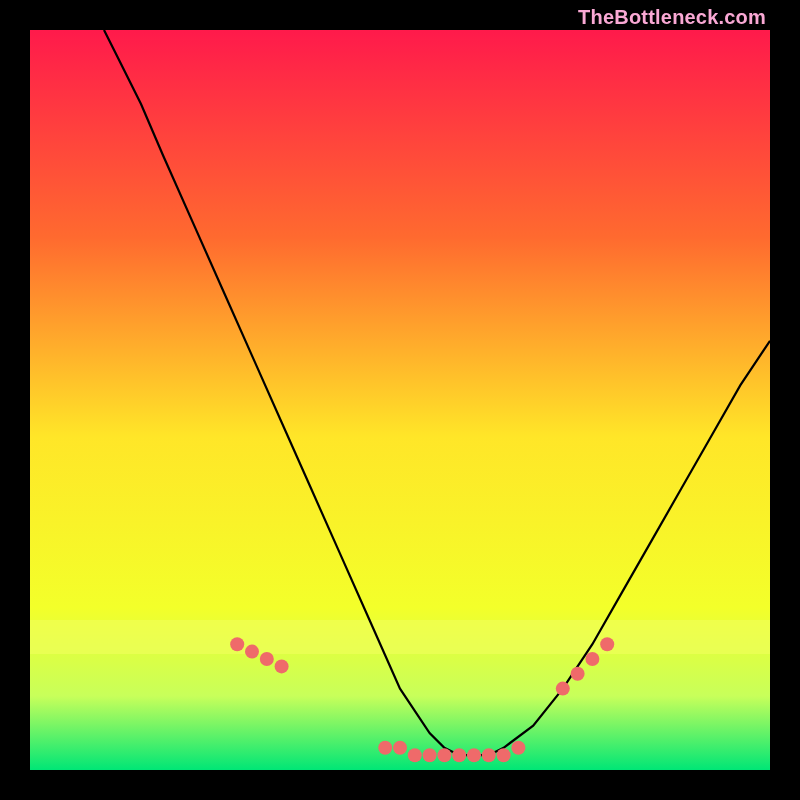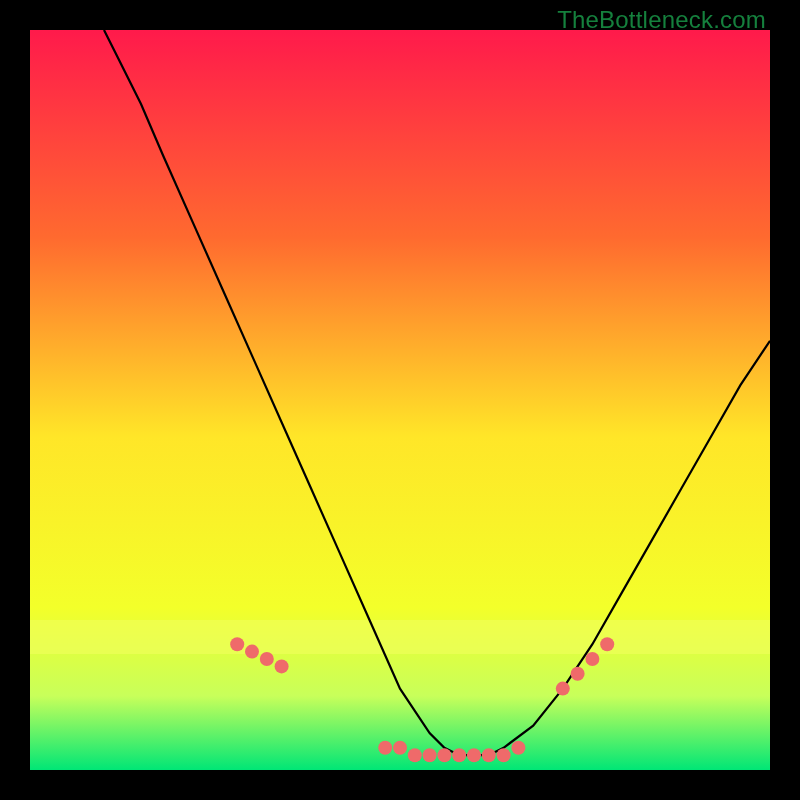--- a/index.html
+++ b/index.html
@@ -24,23 +24,23 @@
     left: 0;
     top: 0;
     width: 740px;
     height: 740px;
     z-index: 1;
   }
   .watermark {
     position: absolute;
     top: 6px;
     right: 34px;
-    color: #15803d;
-    font-size: 24px;
-    font-weight: 400;
+    color: #f9a8d4;
+    font-size: 20px;
+    font-weight: 700;
     z-index: 10;
     letter-spacing: 0.2px;
   }
   svg {
     display: block;
   }
 </style>
 </head>
 <body>
 

